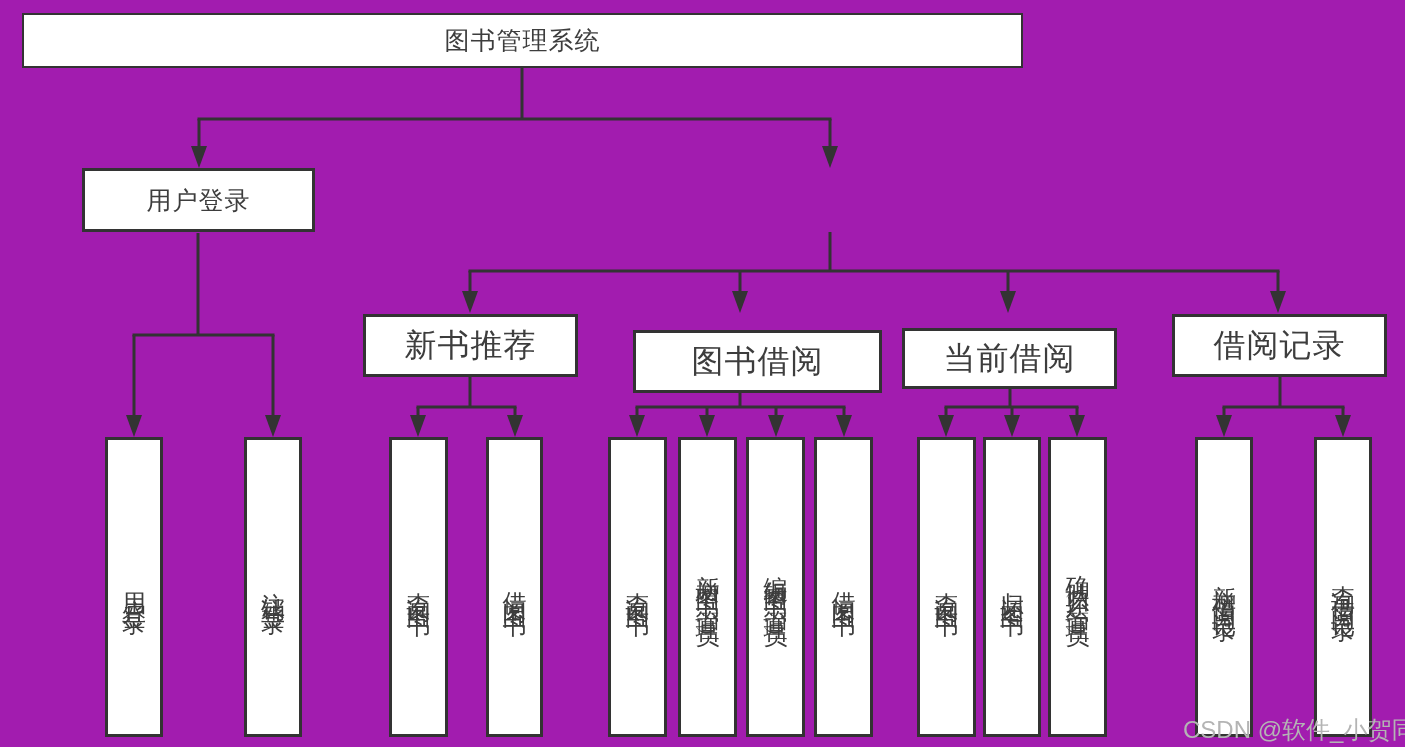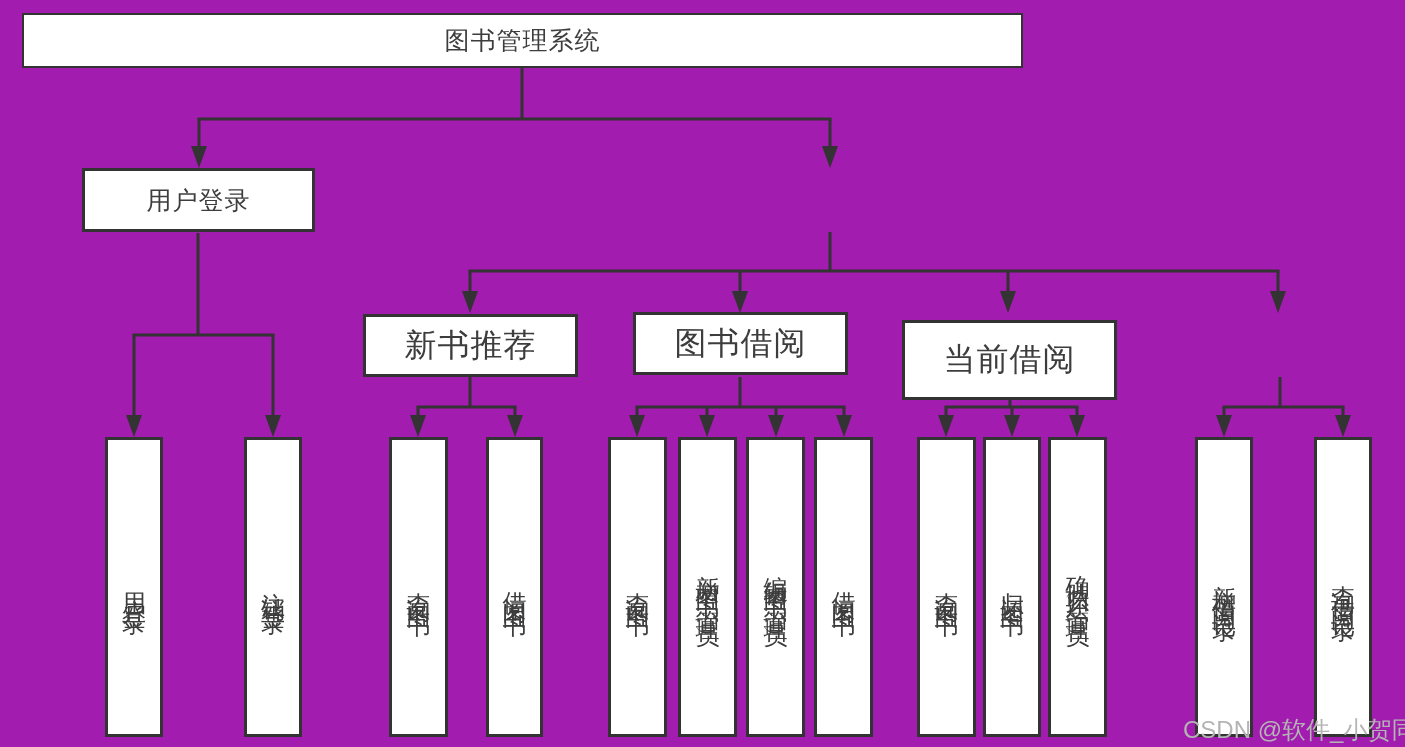--- a/index.html
+++ b/index.html
@@ -131,25 +131,28 @@
     <span>图书管理系统</span>
   </div>
 
   <div class="node branch" style="left:82px;top:168px;width:233px;height:64px;">
     <span>用户登录</span>
   </div>
 
   <div class="node group" style="left:363px;top:314px;width:215px;height:63px;">
     <span>新书推荐</span>
   </div>
-  <div class="node group" style="left:633px;top:312px;width:215px;height:63px;">
+  <div class="node group" style="left:633px;top:330px;width:249px;height:63px;">
     <span>图书借阅</span>
   </div>
-  <div class="node group" style="left:902px;top:320px;width:215px;height:80px;">
+  <div class="node group" style="left:902px;top:328px;width:215px;height:61px;">
     <span>当前借阅</span>
+  </div>
+  <div class="node group" style="left:1172px;top:314px;width:215px;height:63px;">
+    <span>借阅记录</span>
   </div>
 
   <div class="node leaf" style="left:105px;">
     <span class="vlabel">用户登录</span>
   </div>
   <div class="node leaf" style="left:244px;">
     <span class="vlabel">注销登录</span>
   </div>
 
   <div class="node leaf" style="left:389px;width:59px;">

